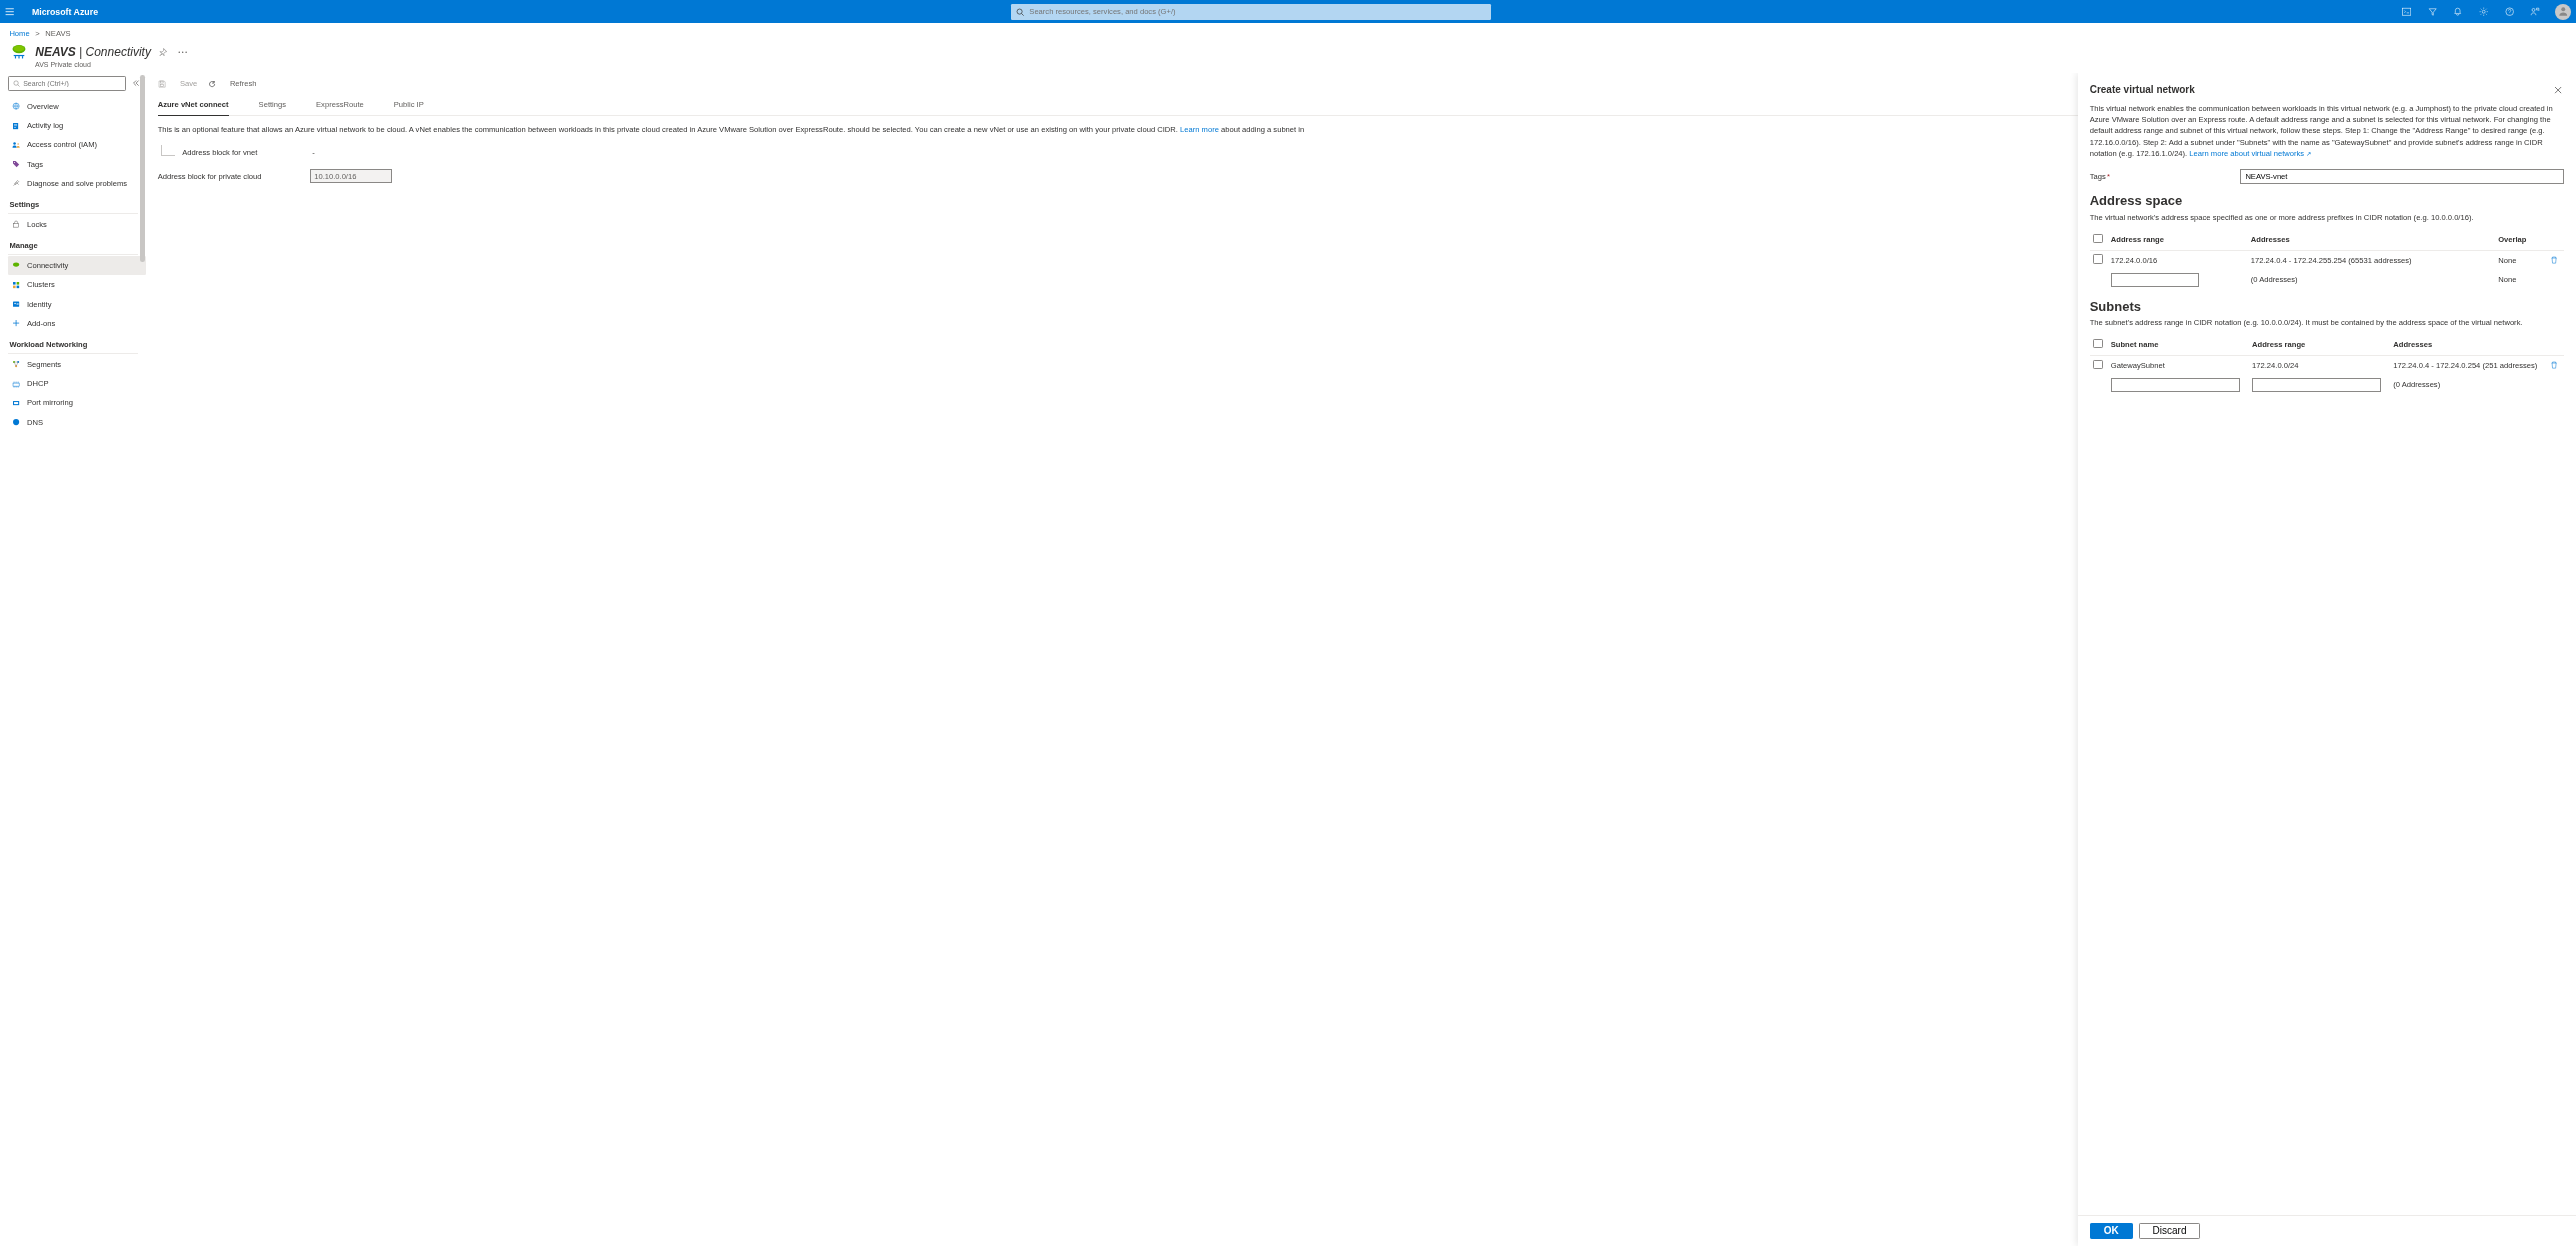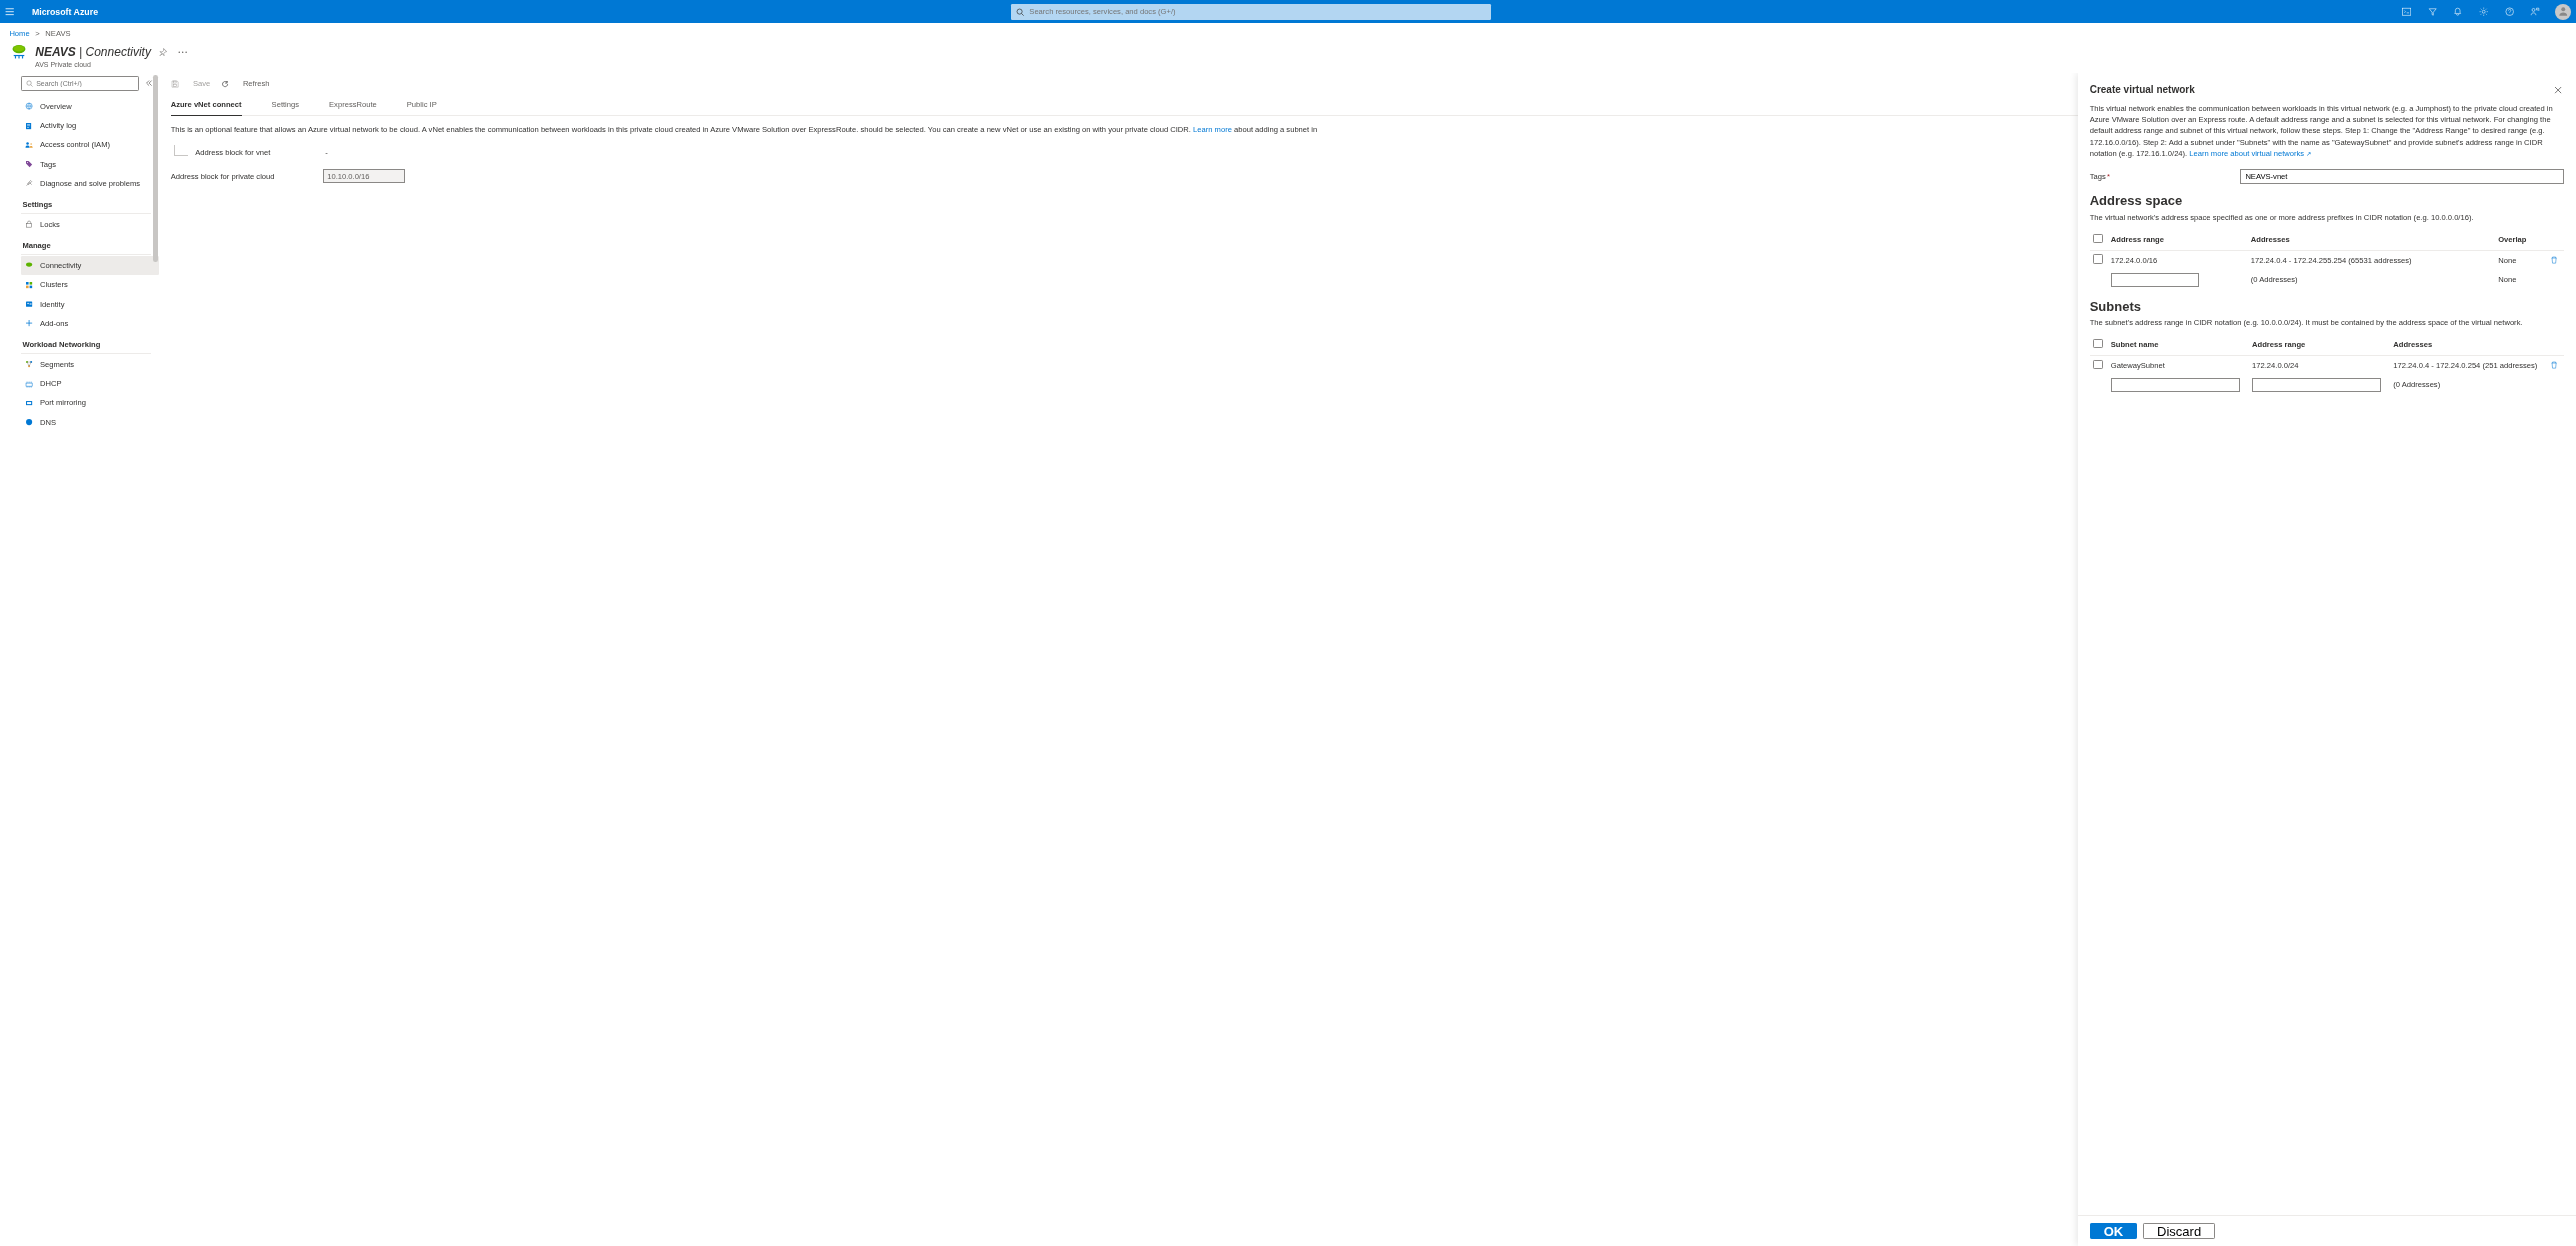--- a/index.html
+++ b/index.html
@@ -29,21 +29,21 @@
   .titlebar { display: flex; align-items: center; padding: 0 9.4px; gap: 5.9px; }
   .titlebar .cloudicon { width: 20px; height: 20px; }
   .titlebar h1 { font-weight: 600; font-size: 12px; font-style: italic; }
   .titlebar h1 .light { font-weight: 400; color: #323130; }
   .titlebar .pin, .titlebar .more { color: #605e5c; cursor: pointer; padding: 2.3px; }
   .subtitle { padding: 0 9.4px 5.9px 35px; color: #605e5c; font-size: 7px; margin-top: -1.2px; }
 
   .maincols { flex: 1; display: flex; overflow: hidden; position: relative; }
 
   
-  .sidebar { width: 146px; border-right: none; padding: 2.3px 0 5.9px 8.2px; overflow-y: auto; position: relative; margin-left: 13px; }
+  .sidebar { width: 146px; border-right: none; padding: 2.3px 0 5.9px 8.2px; overflow-y: auto; position: relative; }
   .sidesearchrow { display: flex; align-items: center; gap: 5.9px; padding-right: 5.9px; margin-bottom: 5.9px; }
   .sidesearch { flex: 1; border: 0.6px solid #8a8886; height: 15px; display: flex; align-items: center; padding: 0 3.5px; border-radius: 1.2px; }
   .sidesearch input { border: none; flex: 1; outline: none; font-size: 7px; }
   .collapse { color: #605e5c; cursor: pointer; }
   .sectionhdr { font-weight: 600; font-size: 7.6px; padding: 7px 0 1.2px 1.2px; color: #323130; }
   .sectionhdr.underline { border-bottom: 0.6px solid #edebe9; padding-bottom: 3.5px; margin-bottom: 1.2px; margin-right: 8.2px; }
   .navitem { display: flex; align-items: center; gap: 5.9px; height: 19.3px; padding: 0 3.5px; cursor: pointer; border-radius: 1.2px; }
   .navitem.sel { background: #edebe9; }
   .navitem .nicon { width: 9.4px; display: flex; justify-content: center; color: #0078d4; }
   .scrolltrack { position: absolute; right: 1.2px; top: 0; bottom: 0; width: 4.7px; background: transparent; }
@@ -84,21 +84,21 @@
   .sechdr { font-weight: 600; font-size: 13px; margin: 8.2px 0 3.5px 0; }
   .secdesc { color: #323130; margin-bottom: 5.9px; }
   table.grid { width: 100%; border-collapse: collapse; }
   table.grid th { text-align: left; font-weight: 600; padding: 4.7px 3.5px; border-bottom: 0.6px solid #edebe9; }
   table.grid td { padding: 3.5px 3.5px; vertical-align: middle; }
   table.grid .chkcol { width: 17.6px; }
   table.grid input.cell { border: 0.6px solid #8a8886; height: 14px; width: 88px; padding: 0 3.5px; font-size: 7.6px; }
   .chkbox { width: 9.4px; height: 9.4px; border: 0.6px solid #8a8886; border-radius: 1.2px; display: inline-block; cursor: pointer; }
   .del { color: #0078d4; cursor: pointer; }
   .bladeftr { border-top: 0.6px solid #edebe9; padding: 7px 11.7px; display: flex; gap: 5.9px; }
-  .btn { height: 16.4px; padding: 0 13px; border: 0.6px solid #8a8886; background: #fff; cursor: pointer; font-size: 13px; border-radius: 1.2px; }
+  .btn { height: 16.4px; padding: 0 13px; border: 0.6px solid #8a8886; background: #fff; cursor: pointer; font-size: 10px; border-radius: 1.2px; }
   .btn.primary { background: #0078d4; border-color: #0078d4; color: #fff; font-weight: 600; }
 
   svg { display: block; }
 </style>
 </head>
 <body>
 
 <div class="topbar">
   <div class="hamburger">
     <svg width="9.4" height="9.4" viewBox="0 0 16 16">

